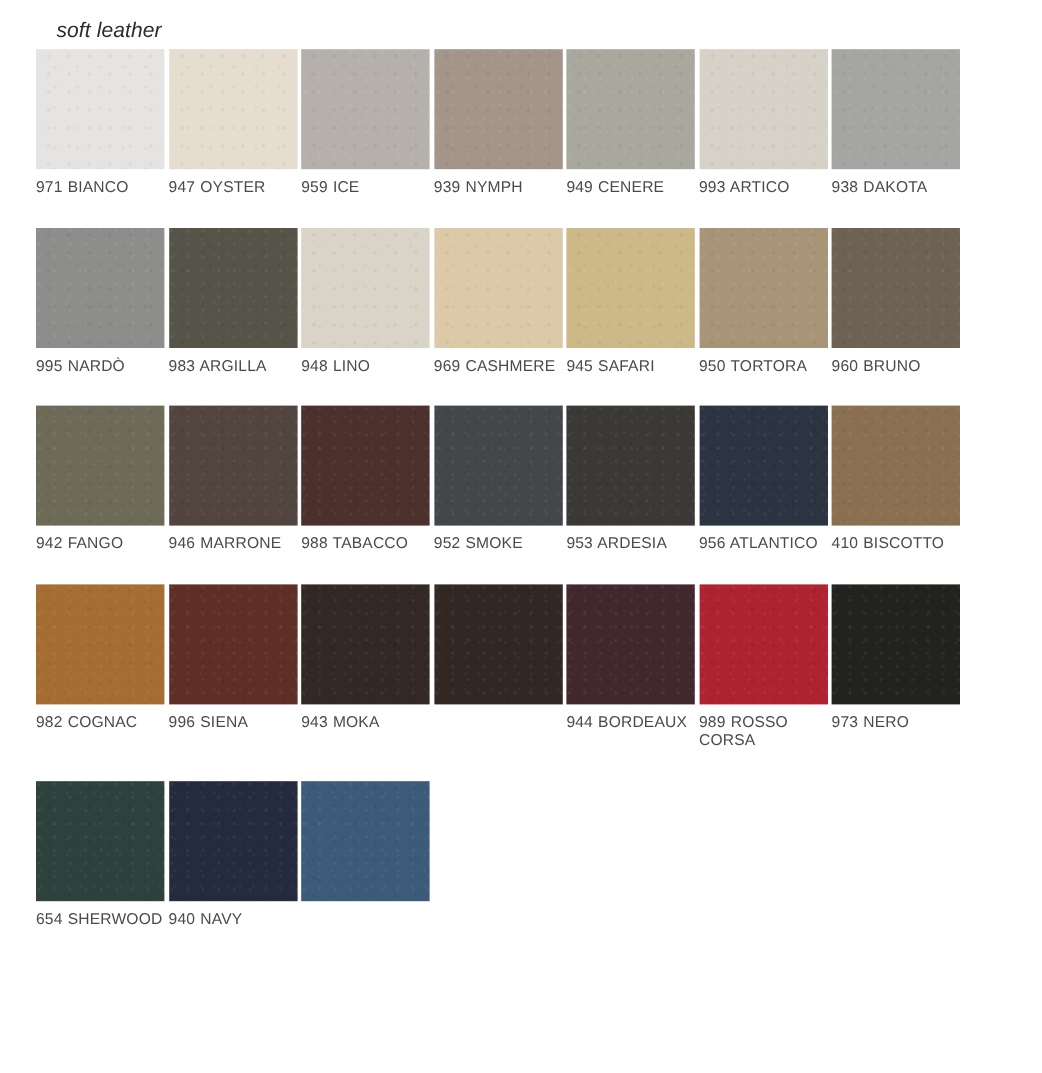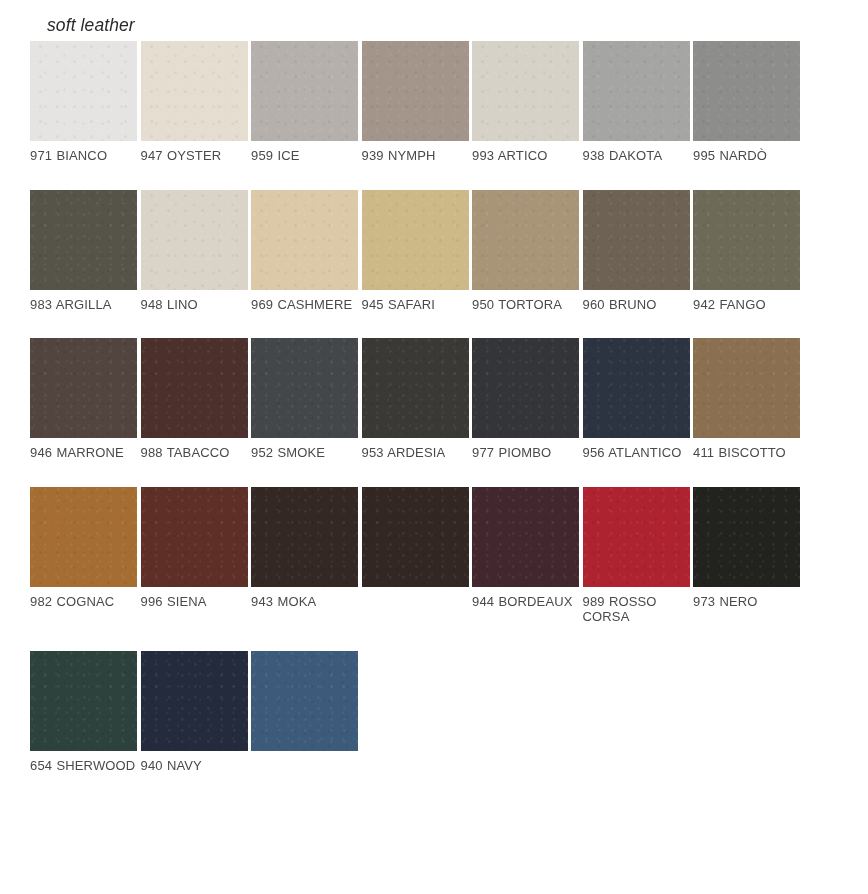--- a/index.html
+++ b/index.html
@@ -106,20 +106,24 @@
       </div>
       <div class="cell">
         <div class="chip" style="background-color: rgb(181, 176, 172);"></div>
         <div class="caption">959 ICE</div>
       </div>
       <div class="cell">
         <div class="chip" style="background-color: rgb(164, 149, 138);"></div>
         <div class="caption">939 NYMPH</div>
       </div>
       <div class="cell">
+        <div class="chip" style="background-color: rgb(169, 168, 156);"></div>
+        <div class="caption">949 CENERE</div>
+      </div>
+      <div class="cell">
         <div class="chip" style="background-color: rgb(214, 210, 200);"></div>
         <div class="caption">993 ARTICO</div>
       </div>
       <div class="cell">
         <div class="chip" style="background-color: rgb(165, 165, 163);"></div>
         <div class="caption">938 DAKOTA</div>
       </div>
       <div class="cell">
         <div class="chip" style="background-color: rgb(141, 141, 139);"></div>
         <div class="caption">995 NARDÒ</div>
@@ -162,30 +166,26 @@
       </div>
       <div class="cell">
         <div class="chip" style="background-color: rgb(67, 71, 74);"></div>
         <div class="caption">952 SMOKE</div>
       </div>
       <div class="cell">
         <div class="chip" style="background-color: rgb(59, 57, 54);"></div>
         <div class="caption">953 ARDESIA</div>
       </div>
       <div class="cell">
-        <div class="chip" style="background-color: rgb(51, 53, 57);"></div>
-        <div class="caption">977 PIOMBO</div>
-      </div>
-      <div class="cell">
         <div class="chip" style="background-color: rgb(44, 52, 65);"></div>
         <div class="caption">956 ATLANTICO</div>
       </div>
       <div class="cell">
         <div class="chip" style="background-color: rgb(138, 112, 80);"></div>
-        <div class="caption">411 BISCOTTO</div>
+        <div class="caption">410 BISCOTTO</div>
       </div>
       <div class="cell">
         <div class="chip" style="background-color: rgb(165, 109, 50);"></div>
         <div class="caption">982 COGNAC</div>
       </div>
       <div class="cell">
         <div class="chip" style="background-color: rgb(94, 47, 38);"></div>
         <div class="caption">996 SIENA</div>
       </div>
       <div class="cell">

